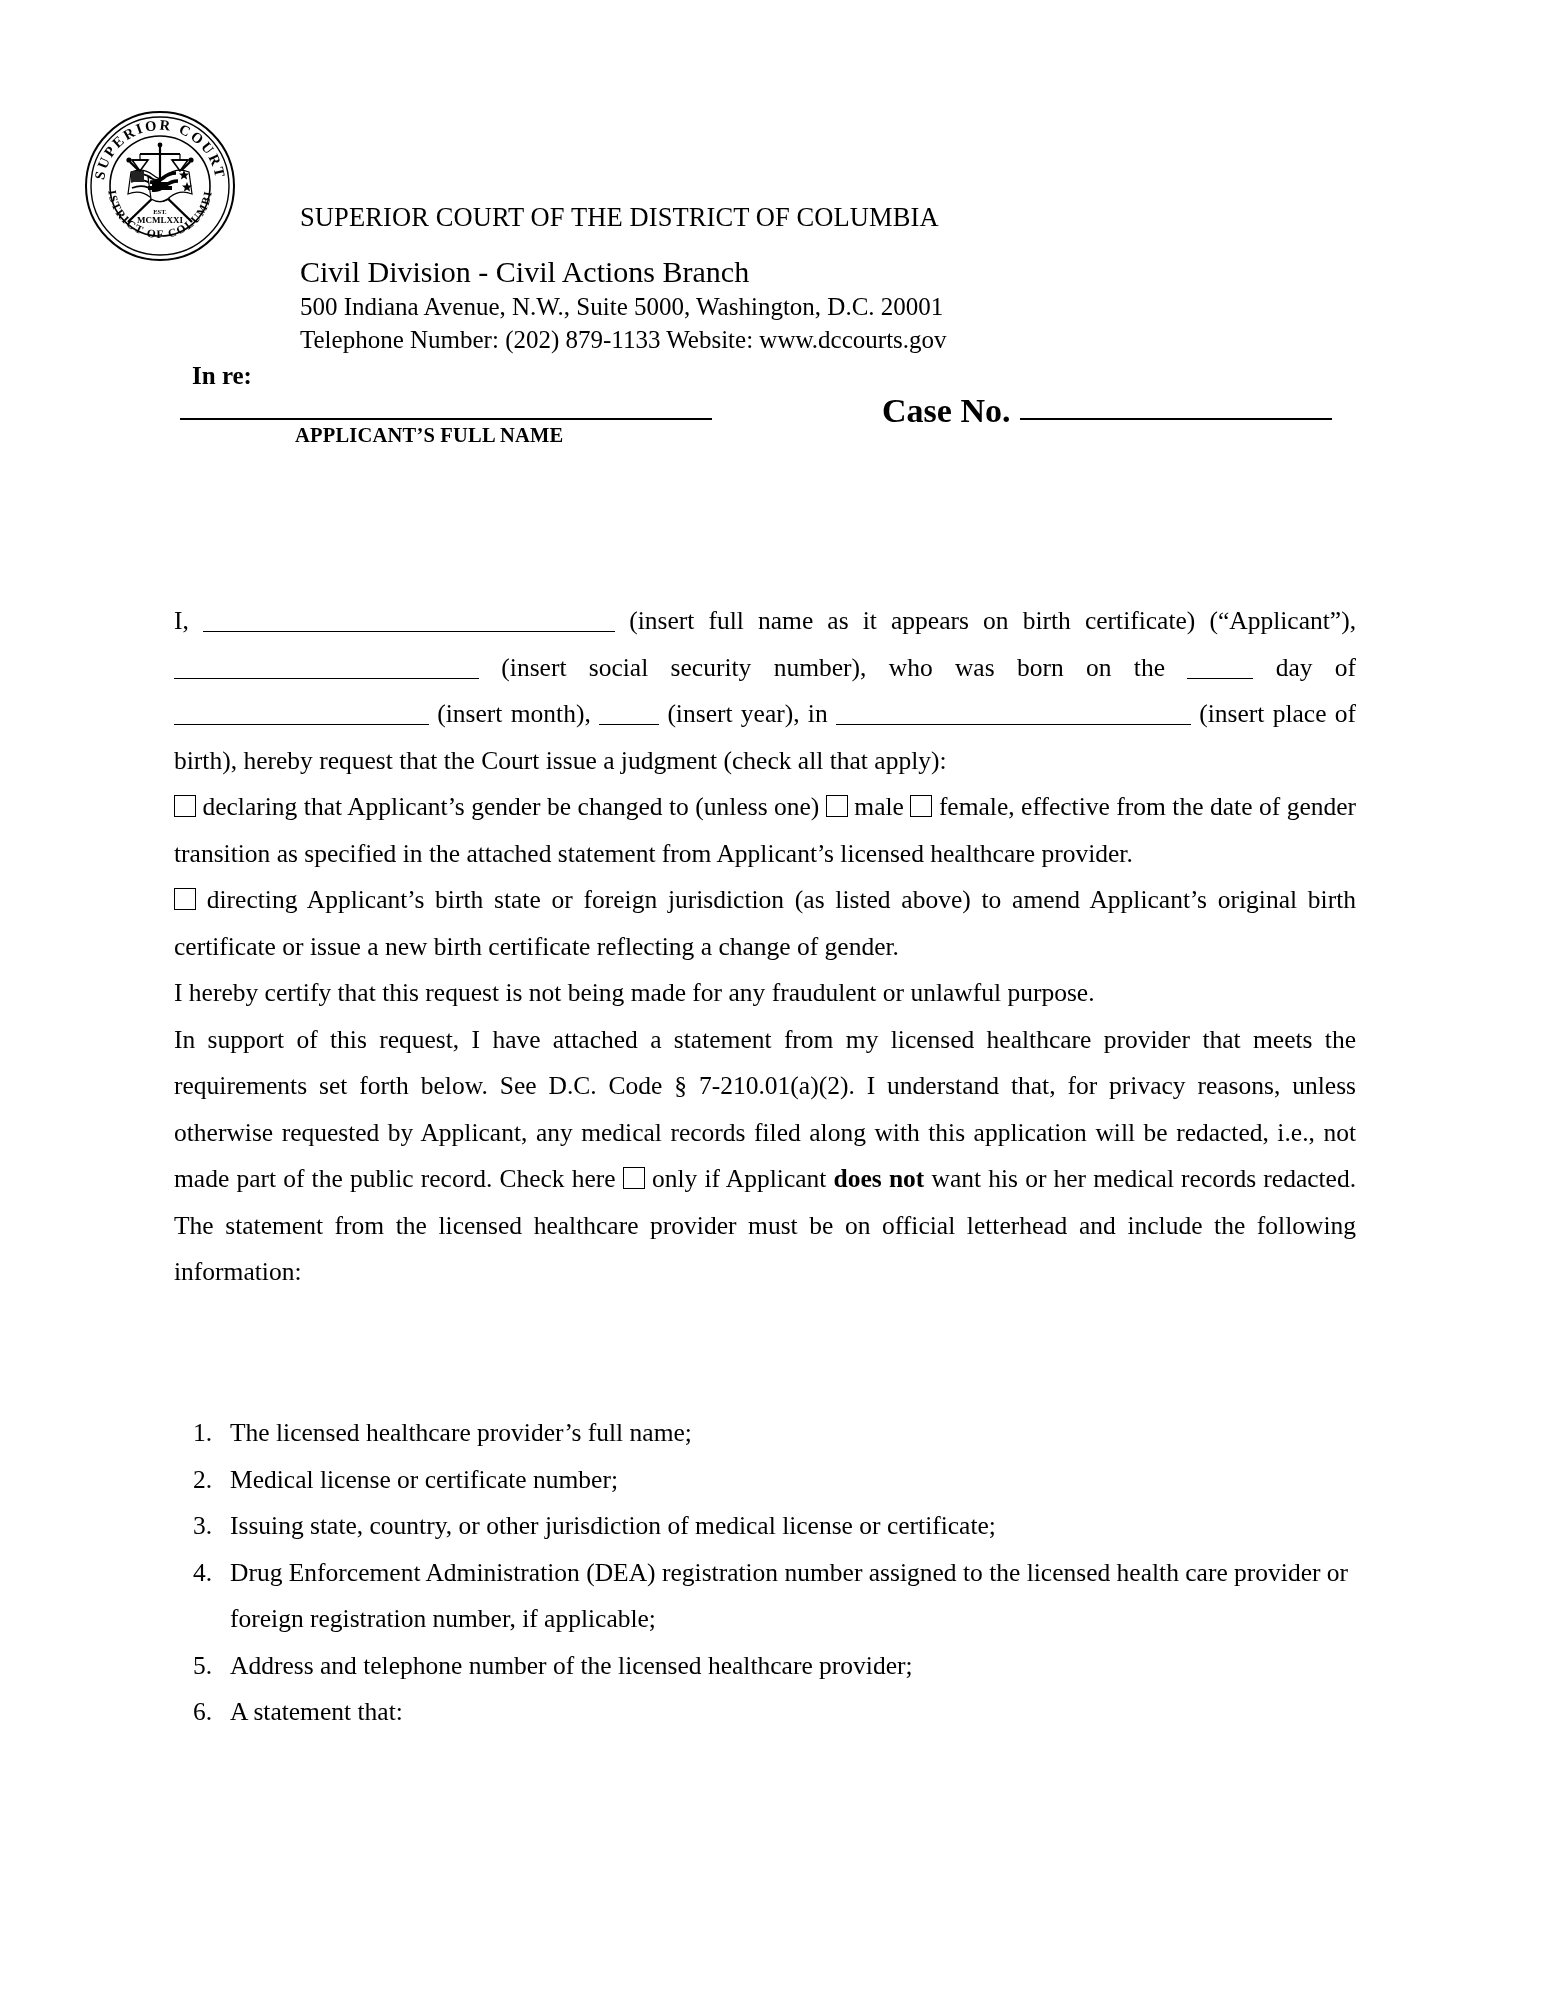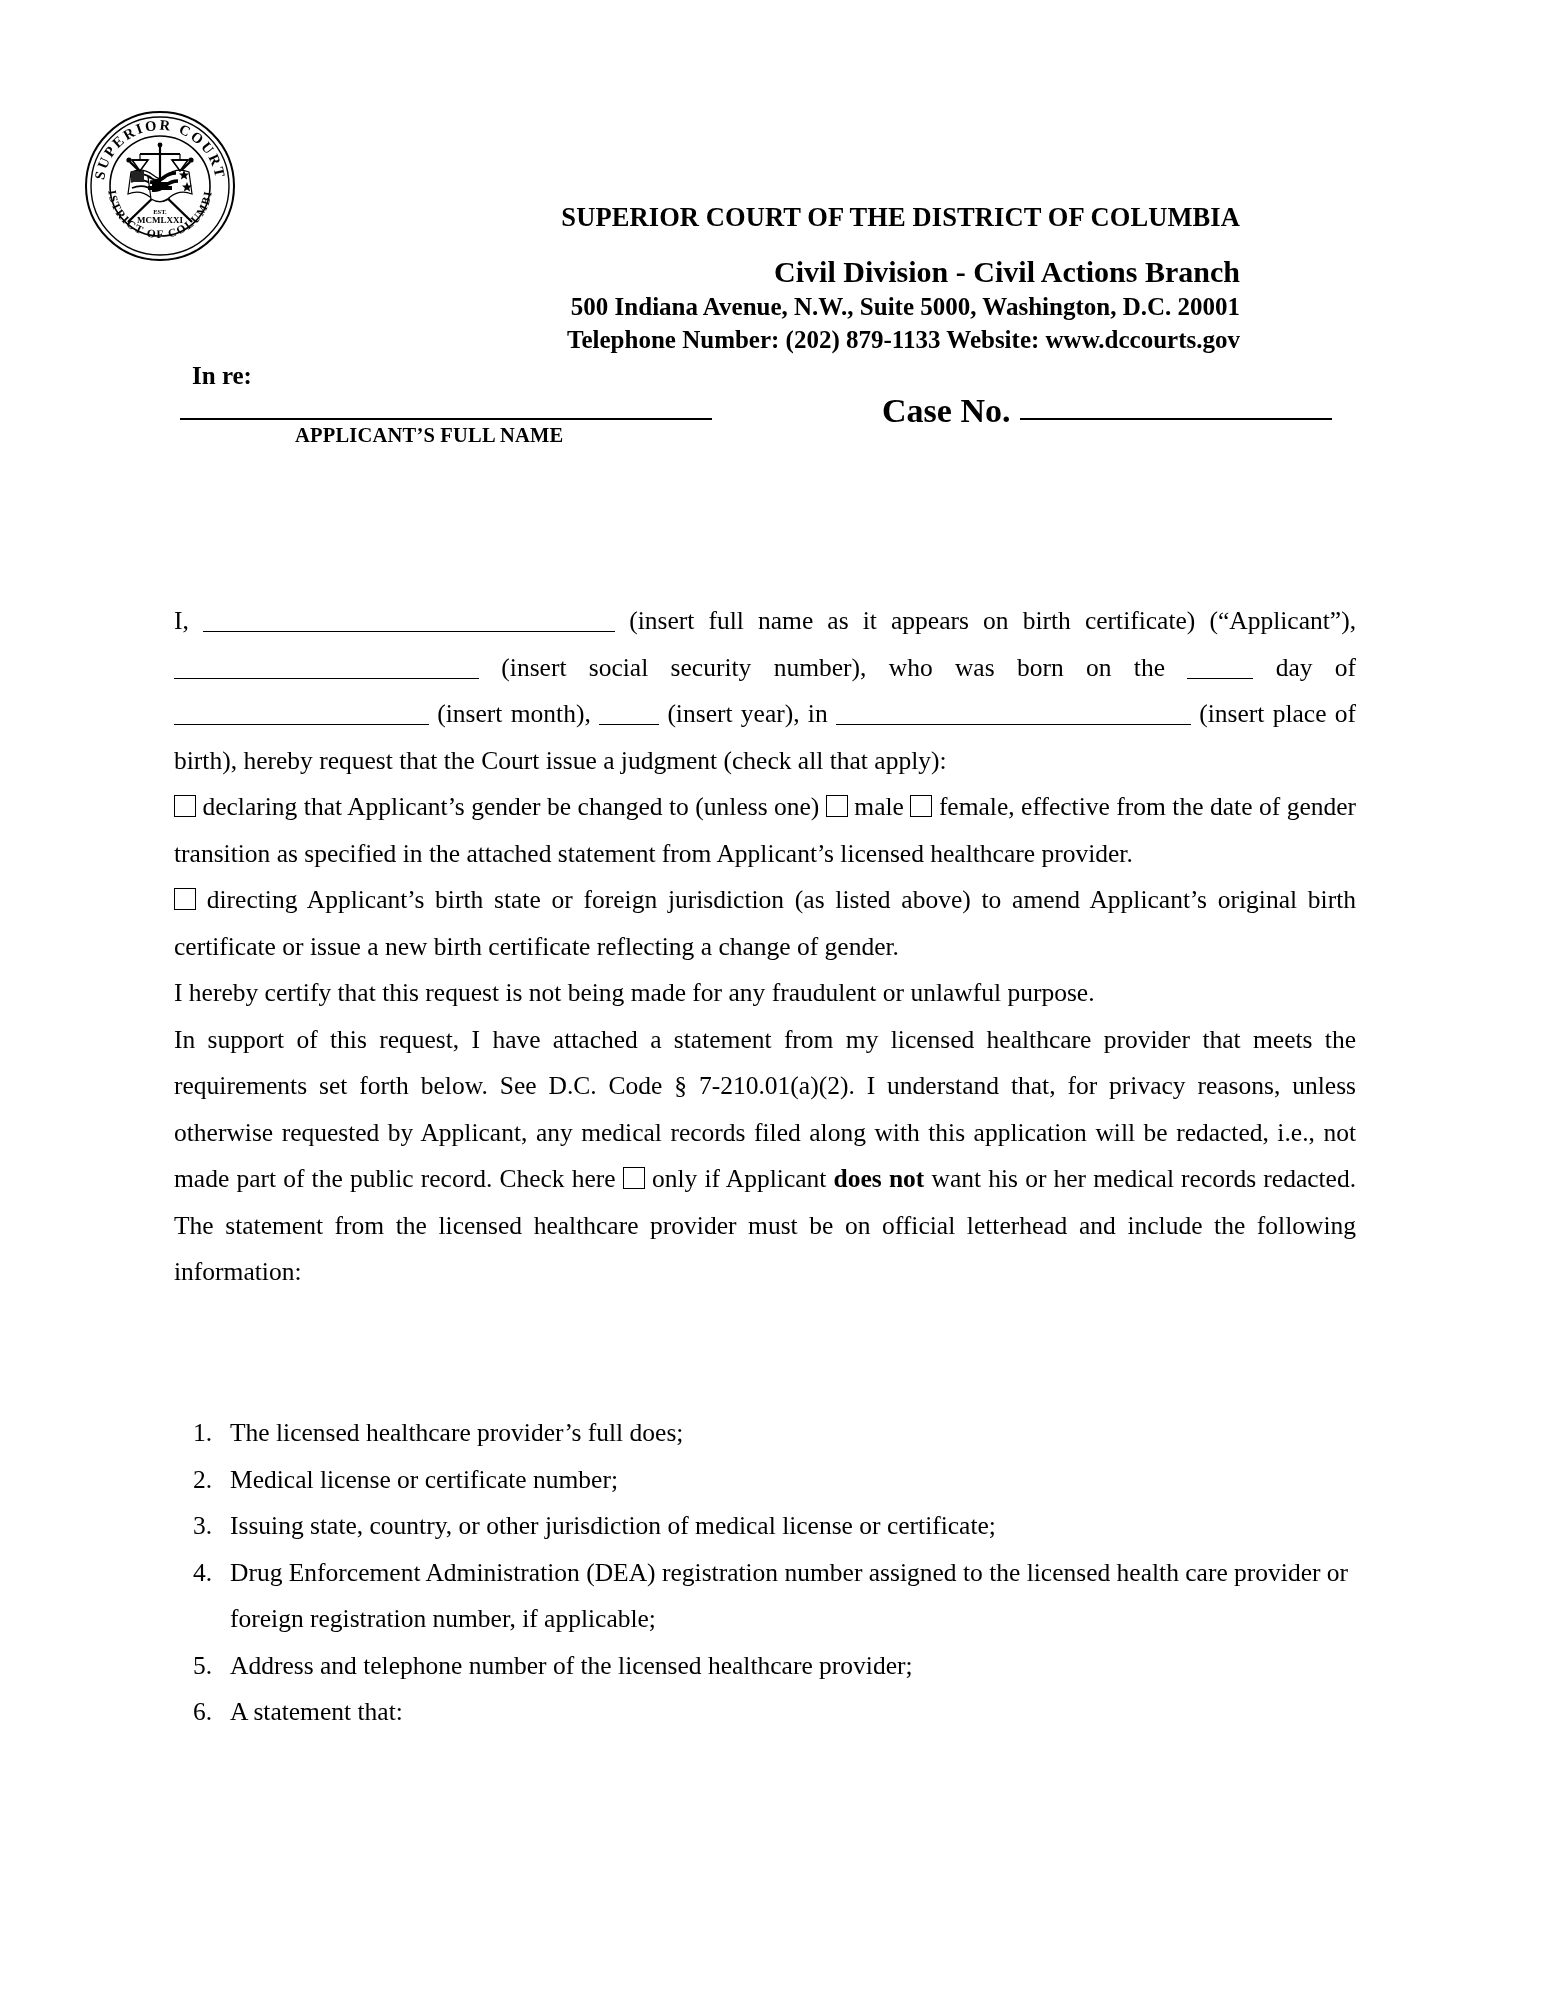--- a/index.html
+++ b/index.html
@@ -34,22 +34,22 @@
     height: 152px;
   }
   .seal svg { display: block; width: 152px; height: 152px; }
 
   
   .court-header {
     position: absolute;
     left: 300px;
     top: 200px;
     width: 940px;
-    text-align: right;
-    font-weight: bold;
+    text-align: left;
+    font-weight: normal;
     line-height: 1.30;
   }
   .court-header .l1 { font-size: 26.5px; letter-spacing: .1px; }
   .court-header .l2 { font-size: 30px; margin-top: 18px; }
   .court-header .l3 { font-size: 25px; }
   .court-header .l4 { font-size: 25px; }
 
   
   .inre {
     position: absolute;
@@ -281,21 +281,21 @@
       <span>only if Applicant</span>
       <span class="bd">does not</span>
       <span>want his or her medical records redacted.  The statement from the licensed healthcare provider must be on official letterhead and include the following information:</span>
     </p>
 
   </div>
 
   <div class="numlist">
     <div class="li">
       <span class="num">1.</span>
-      <span class="txt">The licensed healthcare provider’s full does;</span>
+      <span class="txt">The licensed healthcare provider’s full name;</span>
     </div>
     <div class="li">
       <span class="num">2.</span>
       <span class="txt">Medical license or certificate number;</span>
     </div>
     <div class="li">
       <span class="num">3.</span>
       <span class="txt">Issuing state, country, or other jurisdiction of medical license or certificate;</span>
     </div>
     <div class="li">

